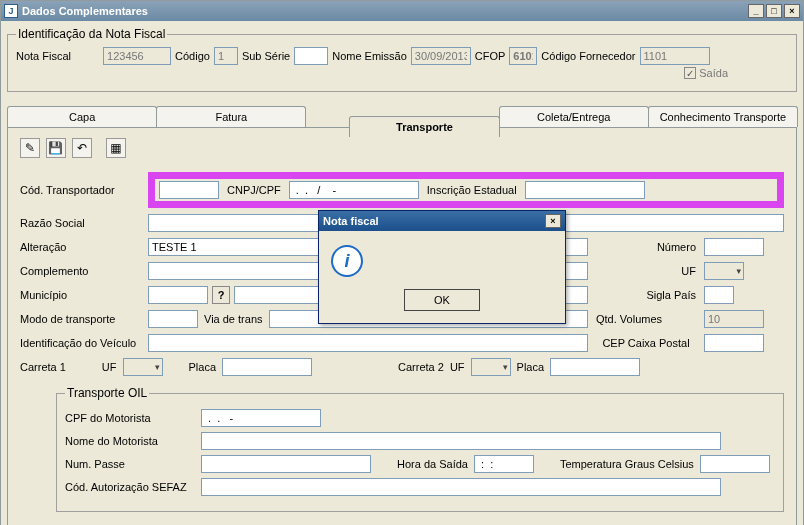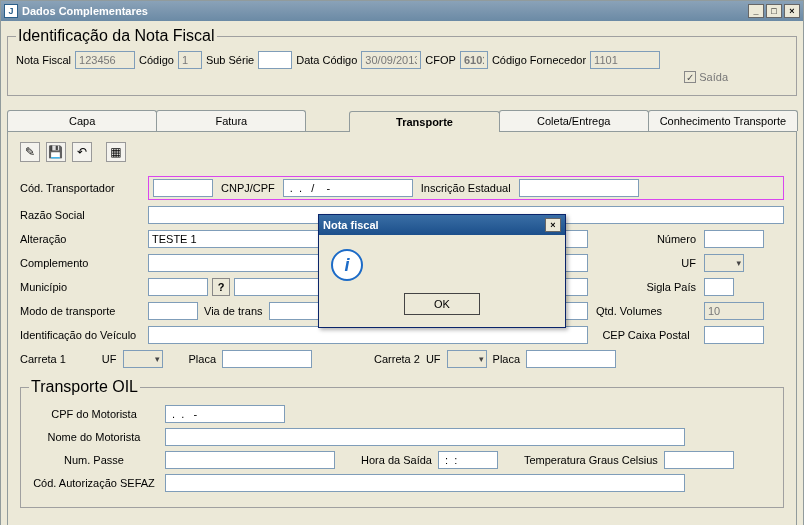--- a/index.html
+++ b/index.html
@@ -33,45 +33,45 @@
   .titlebar .ctrl {
     width:16px;height:14px;background:#ece9d8;border:1px solid #666;margin-left:2px;
     display:inline-flex;align-items:center;justify-content:center;font-size:9px;color:#000;cursor:pointer;
   }
   .content { padding: 6px 6px 10px 6px; }
   fieldset {
     border:1px solid #a0a0a0;
     margin:0 0 4px 0;
     padding:4px 8px 10px 8px;
   }
-  fieldset legend { font-size:16px; padding:0 2px; color:#000;}
+  fieldset legend { font-size:12px; padding:0 2px; color:#000;}
   .row { display:flex; align-items:center; gap:4px; margin:2px 0;}
   label { white-space:nowrap; }
   input[type=text] {
     height:18px;border:1px solid #7f9db9;background:#fff;font-size:11px;padding:1px 3px;
   }
   input.disabled { background:#ece9d8;color:#777;}
   .checkbox { display:inline-flex; align-items:center; gap:3px; color:#777;}
   .checkbox .box {width:12px;height:12px;border:1px solid #888;background:#ece9d8;display:inline-flex;align-items:center;justify-content:center;font-size:10px;color:#555;}
   .tabs { display:flex; border-bottom:1px solid #919b9c; margin-top:14px; }
   .tab {
     flex:1; text-align:center; padding:4px 2px;
     border:1px solid #919b9c; border-bottom:none; background:#f4f3ee;
     margin-right:-1px; cursor:pointer;border-radius:3px 3px 0 0;
   }
-  .tab.active { background:#ece9d8;font-weight:bold; position:relative; top:1px;margin-left:44px;}
+  .tab.active { background:#ece9d8;font-weight:bold; position:relative; top:10px;margin-left:44px;}
   .tabpage {
     border:1px solid #919b9c; border-top:none;
     padding:10px 12px 18px 12px; min-height:380px; position:relative;
   }
   .toolbar { display:flex; gap:6px; margin-bottom:14px;}
   .tbtn {width:20px;height:20px;border:1px solid #999;background:#f4f3ee;display:flex;align-items:center;justify-content:center;font-size:12px;cursor:pointer;}
   .form-grid { display:grid; grid-template-columns: 120px 1fr 100px 80px; row-gap:6px; column-gap:8px; align-items:center;}
   .highlight-box {
-    border:1px solid #d946ef;
+    border:7px solid #d946ef;
     padding:2px 4px;
     display:flex; align-items:center; gap:8px;
     grid-column: 2 / 5;
   }
   .mini { width:100%; }
   .small { width:60px; }
   .tiny { width:30px; }
   .qbtn {width:18px;height:18px;border:1px solid #888;background:#ece9d8;display:inline-flex;align-items:center;justify-content:center;font-weight:bold;cursor:pointer;}
   .ufsel { width:40px; height:18px; border:1px solid #7f9db9; background:#ece9d8; display:inline-flex;align-items:center;justify-content:flex-end;padding-right:2px;font-size:9px;color:#444;cursor:pointer;}
   .modal {
@@ -84,48 +84,48 @@
     height:20px; background: linear-gradient(#3a6ea5,#1c4f8b);
     color:#fff;font-weight:bold;display:flex;align-items:center;padding:0 4px;
   }
   .modal .mtitle .mspace{flex:1;}
   .modal .mclose{width:16px;height:14px;background:#ece9d8;border:1px solid #666;font-size:9px;display:flex;align-items:center;justify-content:center;color:#000;cursor:pointer;}
   .modal .mbody{display:flex;gap:10px;padding:14px 12px 6px 12px;align-items:center;}
   .modal .micon{width:32px;height:32px;border-radius:50%;background:#fff;border:2px solid #1c6bc7;display:flex;align-items:center;justify-content:center;color:#1c6bc7;font-weight:bold;font-size:18px;font-style:italic;}
   .modal .mbtns{display:flex;justify-content:center;padding:6px 0 12px 0;}
   .modal button{width:76px;height:22px;border:1px solid #444;background:#ece9d8;cursor:pointer;font-size:11px;}
   .carretas { display:flex; align-items:center; gap:6px; margin-top:6px;}
-  .oil fieldset { margin-top:10px; }
+  .oil fieldset { margin-top:10px;margin-left:36px; }
   .oil .row2 { display:flex; align-items:center; gap:6px; margin:5px 0;}
-  .lblw { display:inline-block; width:130px;text-align:center;}
+  .lblw { display:inline-block; width:130px;}
 </style>
 </head>
 <body>
 
 <div class="window">
   <div class="titlebar">
     <span class="appicon">J</span>
     <span>Dados Complementares</span>
     <span class="spacer"></span>
     <span class="ctrl">_</span>
     <span class="ctrl">□</span>
     <span class="ctrl">×</span>
   </div>
 
   <div class="content">
     <fieldset>
       <legend>Identificação da Nota Fiscal</legend>
       <div class="row">
         <label>Nota Fiscal</label>
-        <input type="text" class="disabled" style="width: 60px;" readonly="" value="123456">
+        <input type="text" class="disabled" style="width: 68px; margin-left: 28px;" readonly="" value="123456">
         <label>Código</label>
         <input type="text" class="disabled" style="width: 24px;" readonly="" value="1">
         <label>Sub Série</label>
         <input type="text" style="width: 34px;" value="">
-        <label>Data Código</label>
+        <label>Nome Emissão</label>
         <input type="text" class="disabled" style="width: 60px;" readonly="" value="30/09/2013">
         <label>CFOP</label>
         <input type="text" class="disabled" style="width: 28px; font-weight: bold;" readonly="" value="6101">
         <label>Código Fornecedor</label>
         <input type="text" class="disabled" style="width: 70px;" readonly="" value="1101">
       </div>
       <div class="row" style="justify-content:flex-end;padding-right:60px;">
         <span class="checkbox">
           <span class="box">✓</span>
           <span>Saída</span>
@@ -196,21 +196,21 @@
         <label style="text-align:center">CEP Caixa Postal</label>
         <input type="text" class="small" style="">
       </div>
 
       <div class="carretas">
         <label>Carreta 1</label>
         <label style="margin-left:30px">UF</label>
         <span class="ufsel">▾</span>
         <label style="margin-left:20px">Placa</label>
         <input type="text" style="width: 90px;">
-        <label style="margin-left:56px">Carreta 2</label>
+        <label style="margin-left:80px">Carreta 2</label>
         <label>UF</label>
         <span class="ufsel">▾</span>
         <label>Placa</label>
         <input type="text" style="width: 90px;">
       </div>
 
       <div class="oil">
         <fieldset>
           <legend>Transporte OIL</legend>
           <div class="row2">

